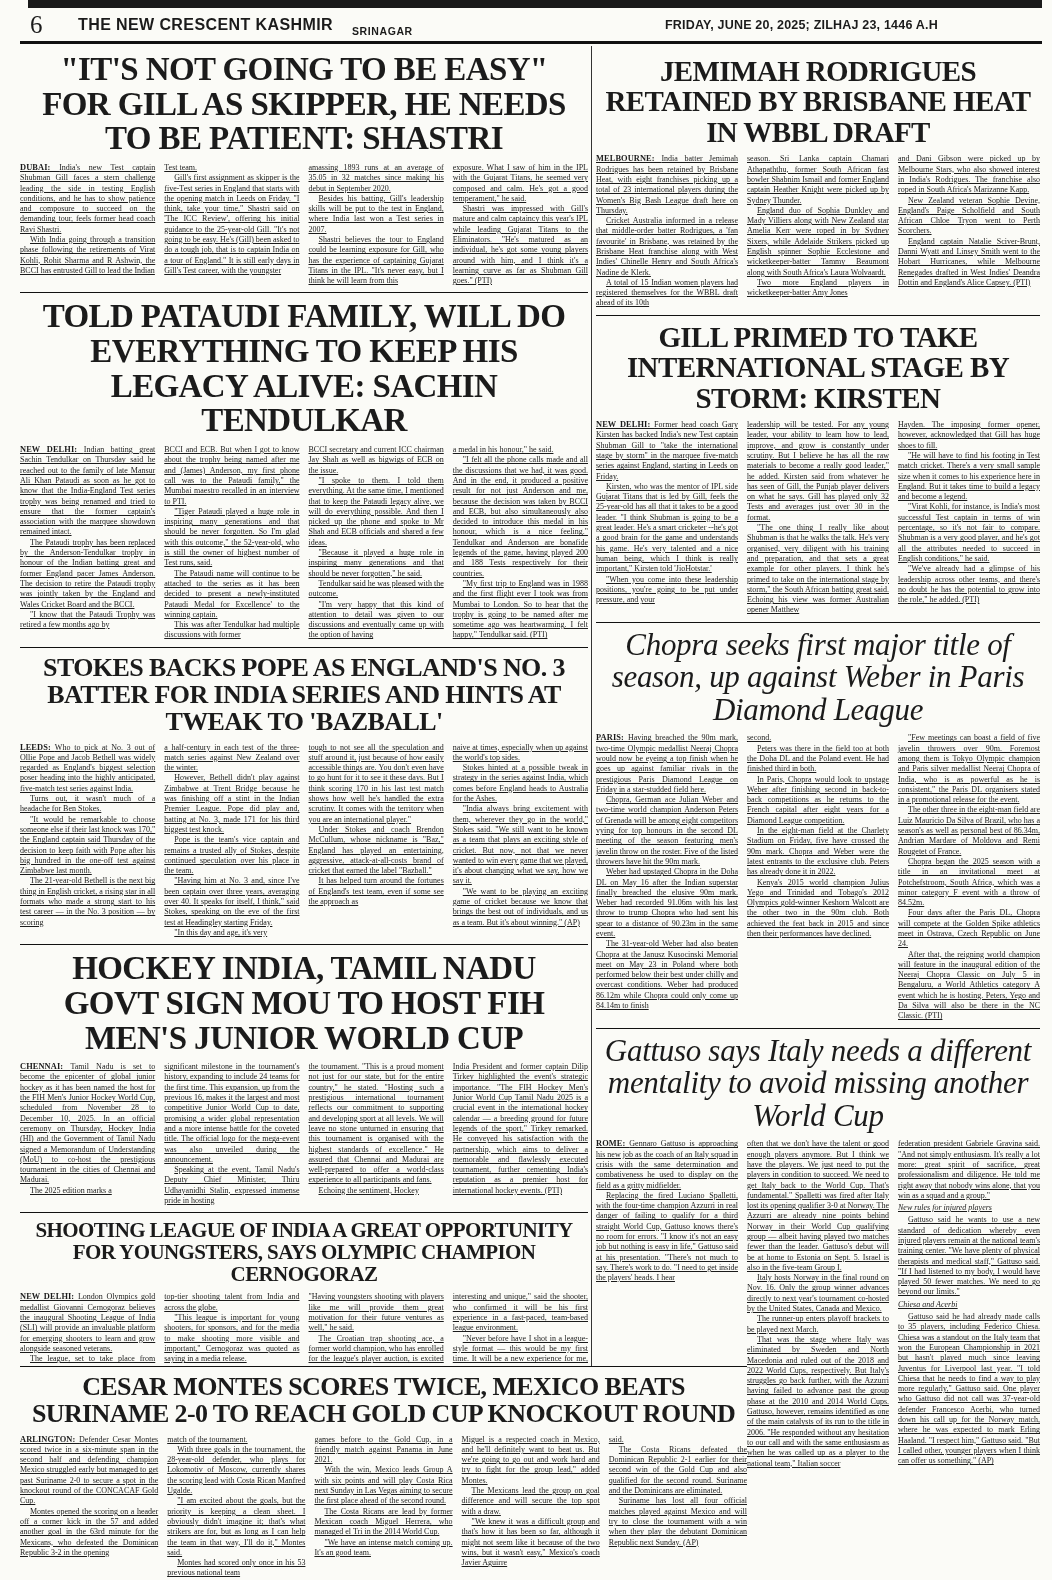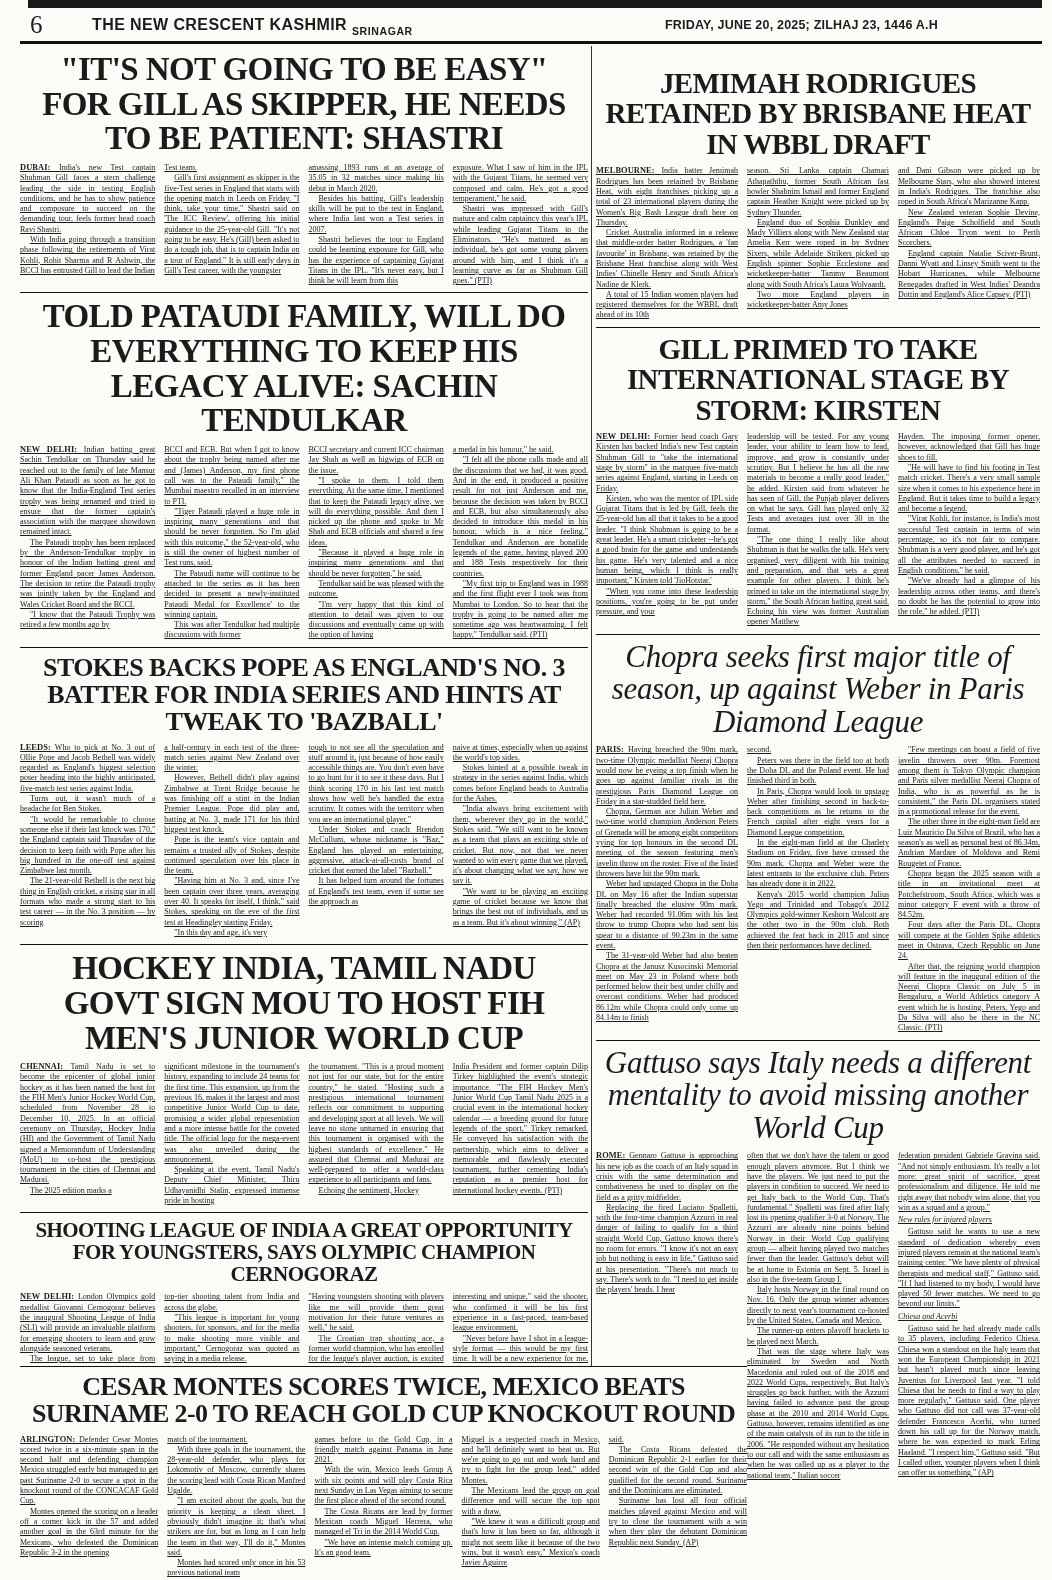--- a/index.html
+++ b/index.html
@@ -2,29 +2,29 @@
 <html><head>
 <meta charset="utf-8">
 <style>
   * { margin:0; padding:0; box-sizing:border-box; }
   html,body { background:#d9d9d4; }
   .page { position:relative; width:1052px; height:1580px; margin:0 auto; background:#fbfbf7;
           color:#1b1b1b; font-family:"Liberation Serif", serif; overflow:hidden; }
   .topbar { position:absolute; top:0; left:28px; right:10px; height:8px; background:#1a1a1a; }
   .hdr { position:absolute; top:13px; left:20px; right:12px; height:24px; }
   .pageno { position:absolute; left:10px; top:-2px; font-size:25px; font-weight:400; }
-  .masthead { position:absolute; left:72px; top:3px; font-family:"Liberation Sans",sans-serif;
+  .masthead { position:absolute; left:58px; top:3px; font-family:"Liberation Sans",sans-serif;
               font-weight:bold; font-size:16px; letter-spacing:.4px; }
   .city { position:absolute; left:332px; top:12px; font-family:"Liberation Sans",sans-serif;
           font-weight:bold; font-size:10.5px; letter-spacing:.6px; }
   .issuedate { position:absolute; left:645px; top:5px; font-family:"Liberation Sans",sans-serif;
                font-weight:bold; font-size:12.5px; letter-spacing:.2px; }
   .headrule { position:absolute; top:41px; left:20px; right:10px; height:3px; background:#111; }
   .region-left  { position:absolute; left:20px;  top:46px; width:568px; }
-  .region-right { position:absolute; left:596px; top:62px; width:444px; }
+  .region-right { position:absolute; left:596px; top:50px; width:444px; }
   .vdivider { position:absolute; left:591px; top:46px; width:1px; height:1320px; background:#333; }
   .art { border-top:1.5px solid #111; padding:3px 0 6px; }
   .region-left > .art:first-child, .region-right > .art:first-child { border-top:none; }
   .headline { text-align:center; font-weight:bold; letter-spacing:-0.6px; line-height:1.05;
               margin:3px 4px 7px; }
   .h-xl  .headline { font-size:33px; }
   .h-lg  .headline { font-size:29px; }
   .h-md  .headline { font-size:26px; }
   .h-sm  .headline { font-size:21px; }
   .h-lc  .headline { font-size:31px; font-weight:500; letter-spacing:-0.3px;font-style:italic; }
@@ -58,21 +58,21 @@
       <div class="body">
           <div class="col">
             <p class="lead"><b>DUBAI: </b>India's new Test captain Shubman Gill faces a stern challenge leading the side in testing English conditions, and he has to show patience and composure to succeed on the demanding tour, feels former head coach Ravi Shastri.</p>
             <p>With India going through a transition phase following the retirements of Virat Kohli, Rohit Sharma and R Ashwin, the BCCI has entrusted Gill to lead the Indian</p>
           </div>
           <div class="col">
             <p class="cont">Test team.</p>
             <p>Gill's first assignment as skipper is the five-Test series in England that starts with the opening match in Leeds on Friday. "I think, take your time," Shastri said on 'The ICC Review', offering his initial guidance to the 25-year-old Gill. "It's not going to be easy. He's (Gill) been asked to do a tough job, that is to captain India on a tour of England." It is still early days in Gill's Test career, with the youngster</p>
           </div>
           <div class="col">
-            <p class="cont">amassing 1893 runs at an average of 35.05 in 32 matches since making his debut in March 2020.</p>
+            <p class="cont">amassing 1893 runs at an average of 35.05 in 32 matches since making his debut in September 2020.</p>
             <p>Besides his batting, Gill's leadership skills will be put to the test in England, where India last won a Test series in 2007.</p>
             <p>Shastri believes the tour to England could be learning exposure for Gill, who has the experience of captaining Gujarat Titans in the IPL. "It's never easy, but I think he will learn from this</p>
           </div>
           <div class="col">
             <p class="cont">exposure. What I saw of him in the IPL with the Gujarat Titans, he seemed very composed and calm. He's got a good temperament," he said.</p>
             <p>Shastri was impressed with Gill's mature and calm captaincy this year's IPL while leading Gujarat Titans to the Eliminators. "He's matured as an individual, he's got some young players around with him, and I think it's a learning curve as far as Shubman Gill goes." (PTI)</p>
           </div>
         </div>
     </article>
     <article class="art h-xl">

